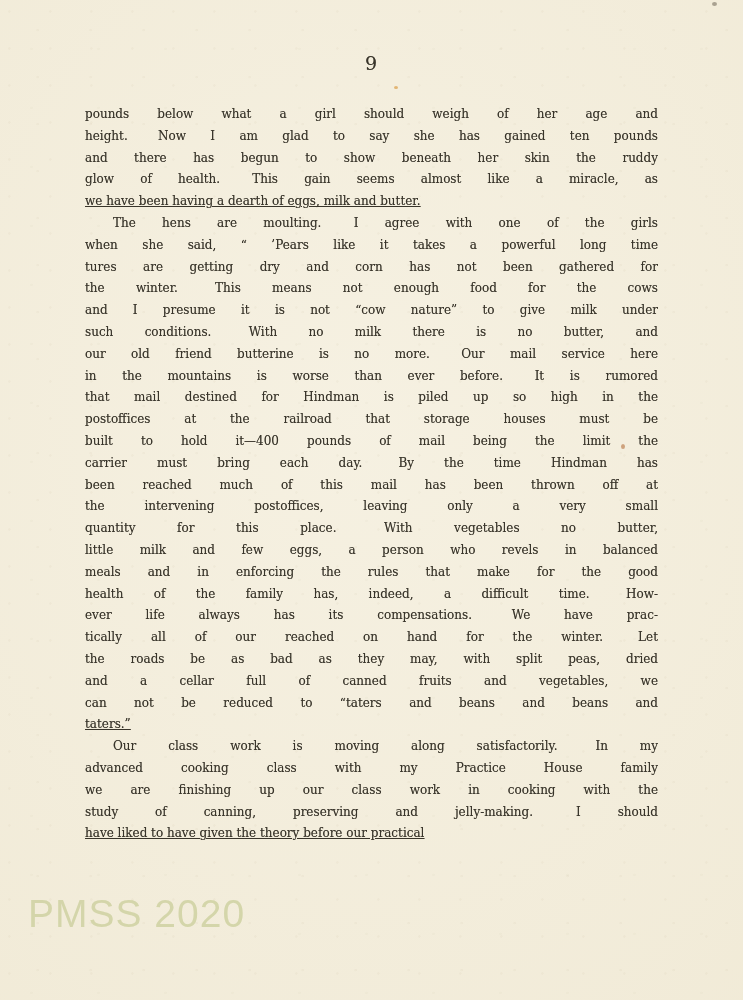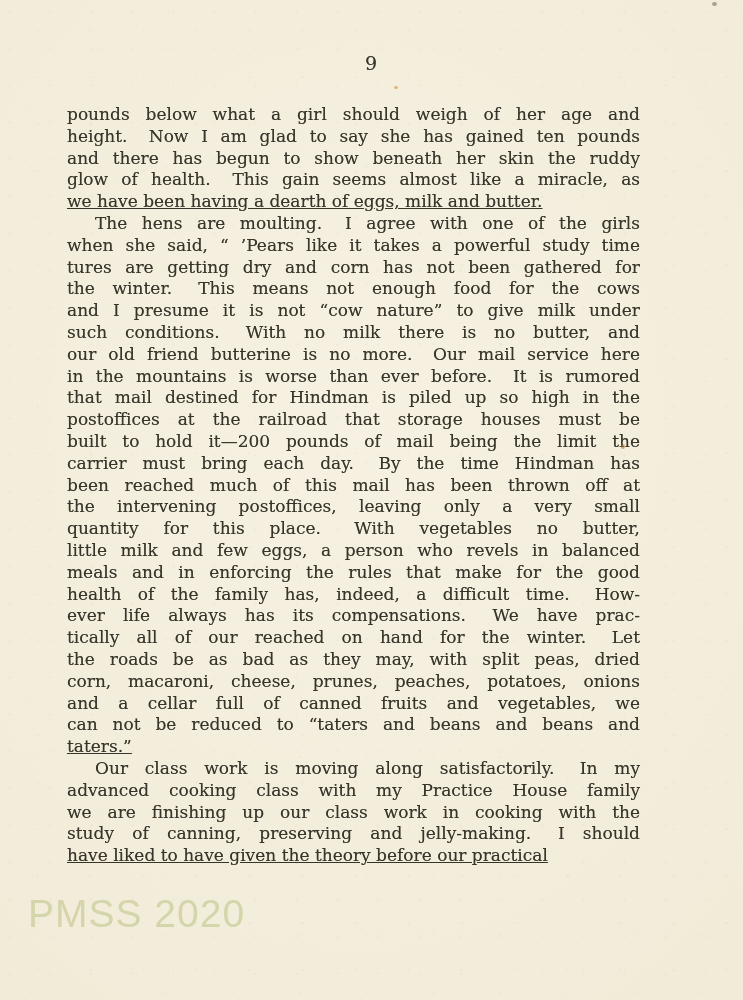--- a/index.html
+++ b/index.html
@@ -35,22 +35,22 @@
   .page-number {
     position: absolute;
     left: 85px; top: 52px; width: 572px;
     text-align: center;
     font-size: 19px;
     color: var(--ink);
     text-shadow: 0 0 .5px rgba(56,52,42,.55);
   }
   .text-block {
     position: absolute;
-    left: 67px; top: 104px; width: 573px;
-    font-size: 17px;
+    left: 85px; top: 104px; width: 573px;
+    font-size: 12px;
     line-height: 21.8px;
     color: var(--ink);
     text-shadow: 0 0 .5px rgba(56,52,42,.5);
   }
   .line {
     text-align: justify;
     text-align-last: justify;
   }
   .line.last { text-align-last: left; text-decoration: underline; }
   .line.indent { text-indent: 28px; }
@@ -73,41 +73,40 @@
 
 <div class="scan-page">
   <div class="page-number">9</div>
   <div class="text-block">
       <div class="line">pounds below what a girl should weigh of her age and</div>
       <div class="line">height.  Now I am glad to say she has gained ten pounds</div>
       <div class="line">and there has begun to show beneath her skin the ruddy</div>
       <div class="line">glow of health.  This gain seems almost like a miracle, as</div>
       <div class="line last">we have been having a dearth of eggs, milk and butter.</div>
       <div class="line indent">The hens are moulting.  I agree with one of the girls</div>
-      <div class="line">when she said, “ ’Pears like it takes a powerful study time</div>
+      <div class="line">when she said, “ ’Pears like it takes a powerful long time</div>
       <div class="line">tures are getting dry and corn has not been gathered for</div>
       <div class="line">the winter.  This means not enough food for the cows</div>
       <div class="line">and I presume it is not “cow nature” to give milk under</div>
       <div class="line">such conditions.  With no milk there is no butter, and</div>
       <div class="line">our old friend butterine is no more.  Our mail service here</div>
       <div class="line">in the mountains is worse than ever before.  It is rumored</div>
       <div class="line">that mail destined for Hindman is piled up so high in the</div>
       <div class="line">postoffices at the railroad that storage houses must be</div>
-      <div class="line">built to hold it—200 pounds of mail being the limit the</div>
+      <div class="line">built to hold it—400 pounds of mail being the limit the</div>
       <div class="line">carrier must bring each day.  By the time Hindman has</div>
       <div class="line">been reached much of this mail has been thrown off at</div>
       <div class="line">the intervening postoffices, leaving only a very small</div>
       <div class="line">quantity for this place.  With vegetables no butter,</div>
       <div class="line">little milk and few eggs, a person who revels in balanced</div>
       <div class="line">meals and in enforcing the rules that make for the good</div>
       <div class="line">health of the family has, indeed, a difficult time.  How-</div>
       <div class="line">ever life always has its compensations.  We have prac-</div>
       <div class="line">tically all of our reached on hand for the winter.  Let</div>
       <div class="line">the roads be as bad as they may, with split peas, dried</div>
-      <div class="line">corn, macaroni, cheese, prunes, peaches, potatoes, onions</div>
       <div class="line">and a cellar full of canned fruits and vegetables, we</div>
       <div class="line">can not be reduced to “taters and beans and beans and</div>
       <div class="line last">taters.”</div>
       <div class="line indent">Our class work is moving along satisfactorily.  In my</div>
       <div class="line">advanced cooking class with my Practice House family</div>
       <div class="line">we are finishing up our class work in cooking with the</div>
       <div class="line">study of canning, preserving and jelly-making.  I should</div>
       <div class="line last">have liked to have given the theory before our practical</div>
     </div>
   <div class="watermark">PMSS 2020</div>

